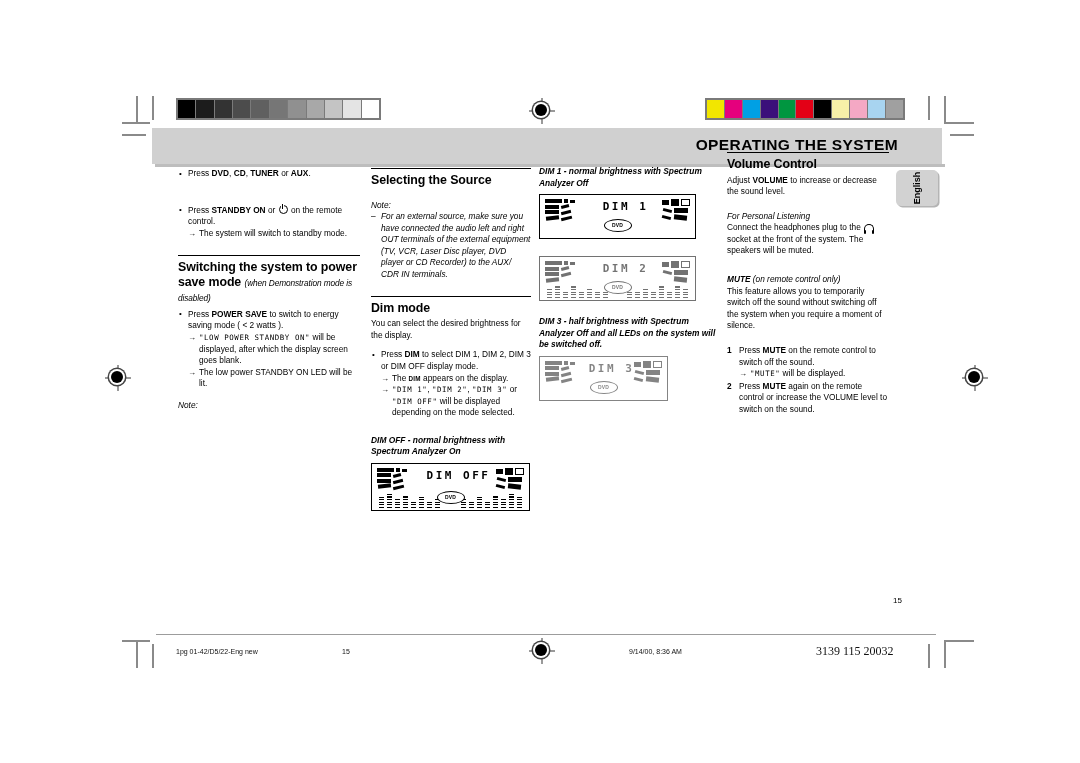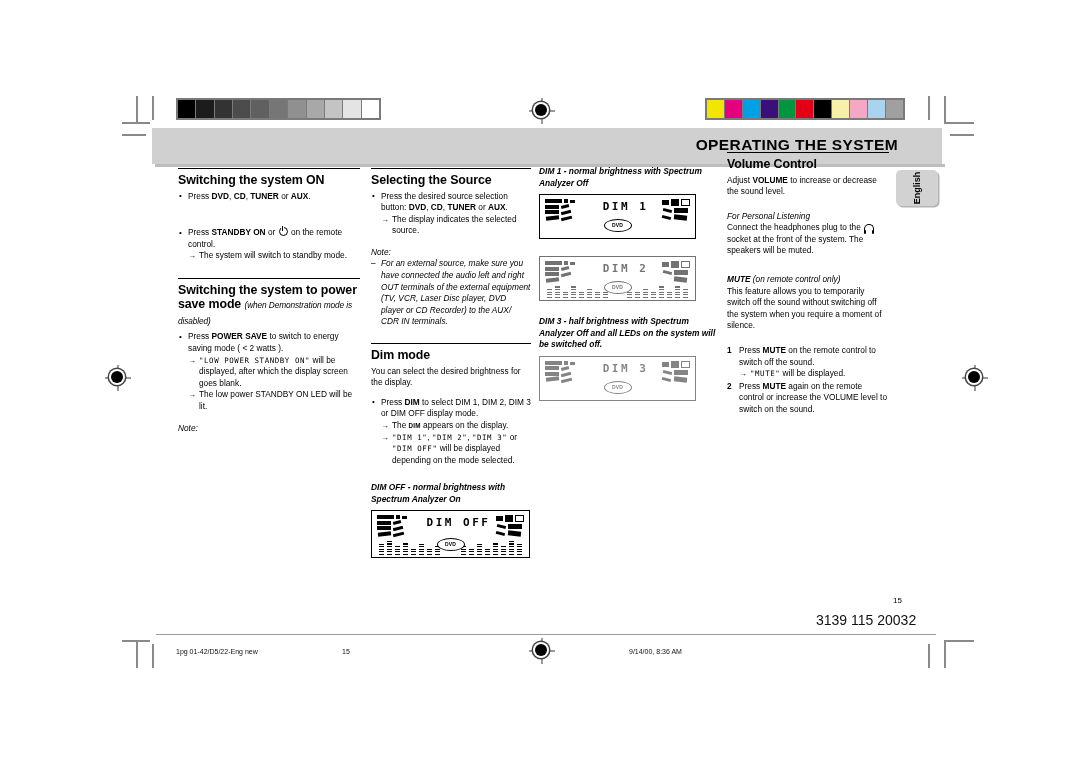--- a/index.html
+++ b/index.html
@@ -304,21 +304,21 @@
     position: absolute;
     bottom: 0;
     width: 5px;
     background: repeating-linear-gradient(to top, #000 0 1.2px, #fff 1.2px 2.6px);
   }
   .dim-half { opacity: 0.55; }
   .dim-third { opacity: 0.48; }
 
   #lcd-dim1 { width: 157px; height: 45px; margin-top: 2px; }
   #lcd-dim2 { width: 157px; height: 45px; margin-top: 2px; }
-  #lcd-dim3 { width: 157px; height: 45px; margin-top: 2px; }
+  #lcd-dim3 { width: 129px; height: 45px; margin-top: 2px; }
   #lcd-dimoff { width: 159px; height: 48px; margin-top: 3px; }
 
   
   #page-number {
     position: absolute;
     left: 893px; top: 596px;
     font-size: 8px;
   }
   #footer-rule {
     position: absolute;
@@ -328,21 +328,21 @@
   }
   .footer-txt {
     position: absolute;
     font-size: 7px;
     color: #111;
     white-space: nowrap;
   }
   #footer-file { left: 176px; top: 648px; }
   #footer-page { left: 342px; top: 648px; }
   #footer-date { left: 629px; top: 648px; }
-  #footer-code { left: 816px; top: 612px; font-size: 14px; }
+  #footer-code { left: 816px; top: 644px; font-size: 12px; font-family: Liberation Serif, serif; }
 </style>
 </head>
 <body>
 
 <div class="crop-line" style="left:136px; top:96px;  width:1.5px; height:28px;"></div>
 <div class="crop-line" style="left:152px; top:96px;  width:1.5px; height:24px;"></div>
 <div class="crop-line" style="left:122px; top:122px; width:28px; height:1.5px;"></div>
 <div class="crop-line" style="left:122px; top:134px; width:24px; height:1.5px;"></div>
 
 <div class="crop-line" style="left:944px; top:96px;  width:1.5px; height:28px;"></div>
@@ -410,21 +410,20 @@
   <div id="header-title">OPERATING THE SYSTEM</div>
 </div>
 <div id="header-band-shadow"></div>
 
 <div id="lang-tab">
   <span>English</span>
 </div>
 
 <div class="column" id="col1">
 
-  <h2 class="sec rule-top">Switching the system ON</h2>
   <ul class="bullets">
     <li><span>Press </span><b>DVD</b><span>, </span><b>CD</b><span>, </span><b>TUNER</b><span> or </span><b>AUX</b><span>.</span></li>
   </ul>
   <div class="gap-md"></div>
 
   <div class="gap-lg"></div>
   <ul class="bullets">
     <li><span>Press </span><b>STANDBY ON</b><span> or </span><span class="power-icon"></span><span> on the remote control.</span>
       <div class="arrow-item">The system will switch to standby mode.</div>
     </li>
@@ -439,25 +438,20 @@
     </li>
   </ul>
 
   <div class="gap-md"></div>
   <div class="note-label">Note:</div>
 </div>
 
 <div class="column" id="col2">
 
   <h2 class="sec rule-top">Selecting the Source</h2>
-  <ul class="bullets">
-    <li><span>Press the desired source selection button: </span><b>DVD</b><span>, </span><b>CD</b><span>, </span><b>TUNER</b><span> or </span><b>AUX</b><span>.</span>
-      <div class="arrow-item">The display indicates the selected source.</div>
-    </li>
-  </ul>
 
   <div class="gap-md"></div>
   <div class="note-label">Note:</div>
   <div class="dash-item">For an external source, make sure you have connected the audio left and right OUT terminals of the external equipment (TV, VCR, Laser Disc player, DVD player or CD Recorder) to the AUX/ CDR IN terminals.</div>
 
   <div class="gap-lg"></div>
   <h2 class="sec rule-top">Dim mode</h2>
   <p class="para">You can select the desired brightness for the display.</p>
   <ul class="bullets">
     <li><span>Press </span><b>DIM</b><span> to select DIM 1, DIM 2, DIM 3 or DIM OFF display mode.</span>

